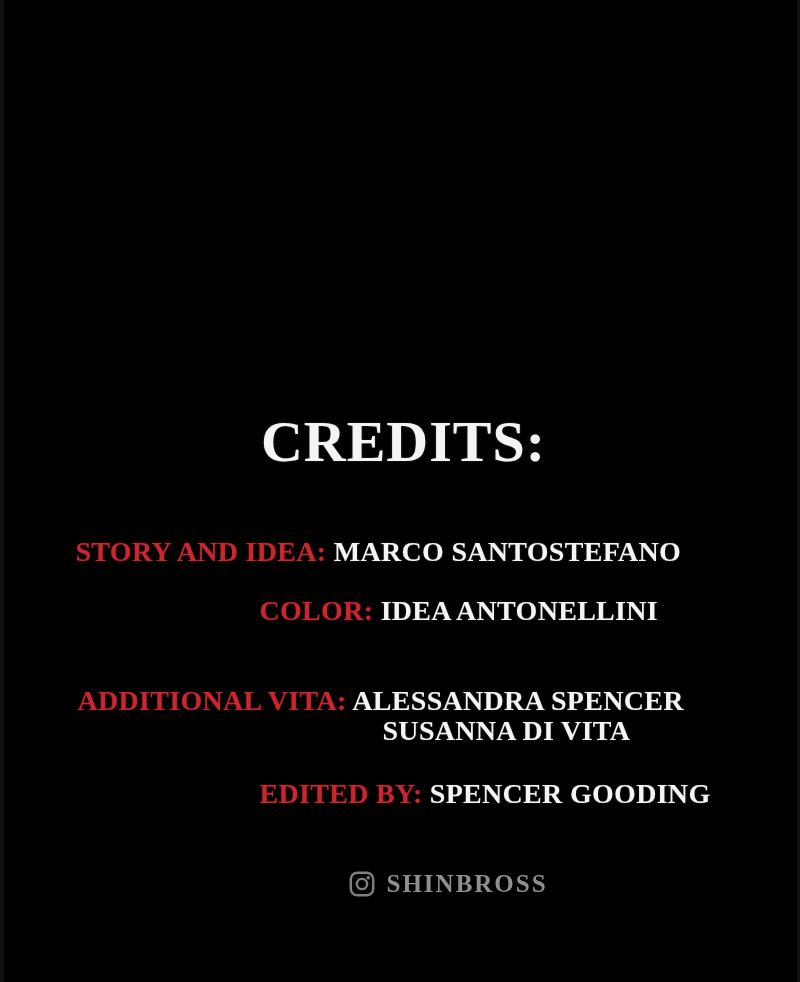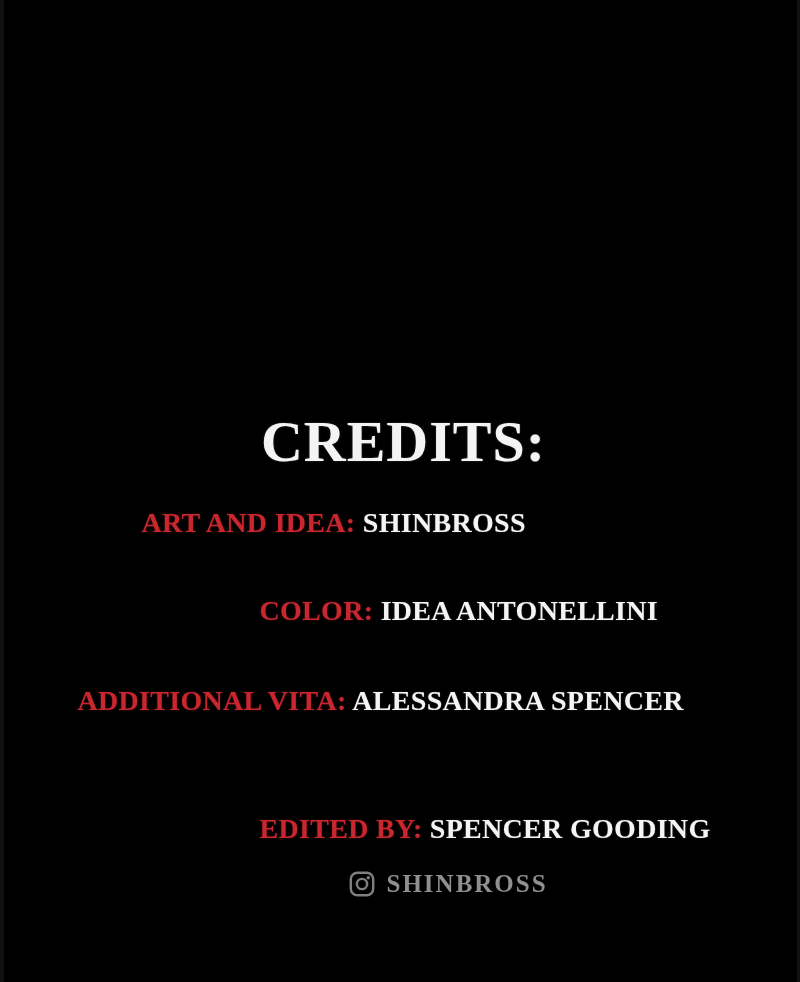--- a/index.html
+++ b/index.html
@@ -39,21 +39,21 @@
     letter-spacing:.3px;
   }
   .credit-label{color:var(--label-red);text-shadow:0 0 2px rgba(200,30,40,.4);}
   .credit-value{color:var(--value-white);text-shadow:0 0 2px rgba(255,255,255,.2);}
   .line-art{left:138px;top:508px;}
   .line-story{left:72px;top:537px;}
   .line-color{left:256px;top:596px;}
   .line-color-assistants{left:240px;top:626px;}
   .line-additional-help{left:74px;top:686px;}
   .line-additional-help-2{left:379px;top:716px;}
-  .line-edited-by{left:256px;top:814px;}
+  .line-edited-by{left:256px;top:779px;}
   .line-lead-artist{left:100px;top:840px;}
   .social-row{
     position:absolute;
     left:344px;top:870px;
     display:flex;
     align-items:center;
     gap:11px;
   }
   .ig-icon{display:block;width:28px;height:28px;}
   .social-handle{
@@ -64,37 +64,40 @@
     line-height:28px;
   }
 </style>
 </head>
 <body>
 
 <div class="page">
 
   <h1 class="title">CREDITS:</h1>
 
-  <div class="credit-line line-art">
-    <span class="credit-label">ART AND IDEA:</span>
-    <span class="credit-value">SHINBROSS</span>
+
+  <div class="credit-line line-story">
+    <span class="credit-label">STORY AND IDEA:</span>
+    <span class="credit-value">MARCO SANTOSTEFANO</span>
   </div>
-
 
   <div class="credit-line line-color">
     <span class="credit-label">COLOR:</span>
     <span class="credit-value">IDEA ANTONELLINI</span>
   </div>
 
 
   <div class="credit-line line-additional-help">
     <span class="credit-label">ADDITIONAL VITA:</span>
     <span class="credit-value">ALESSANDRA SPENCER</span>
   </div>
 
+  <div class="credit-line line-additional-help-2">
+    <span class="credit-value">SUSANNA DI VITA</span>
+  </div>
 
   <div class="credit-line line-edited-by">
     <span class="credit-label">EDITED BY:</span>
     <span class="credit-value">SPENCER GOODING</span>
   </div>
 
 
   <div class="social-row">
     <svg class="ig-icon" viewBox="0 0 24 24" aria-hidden="true">
       <rect x="2.4" y="2.4" width="19.2" height="19.2" rx="5.6" fill="none" stroke="var(--social-icon-gray)" stroke-width="2.1"></rect>

